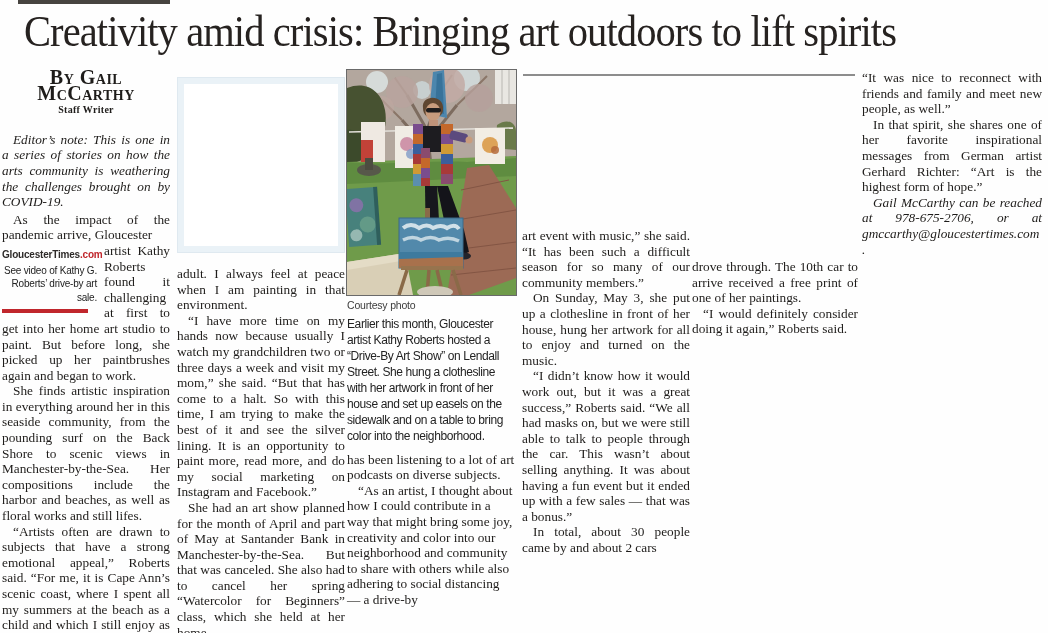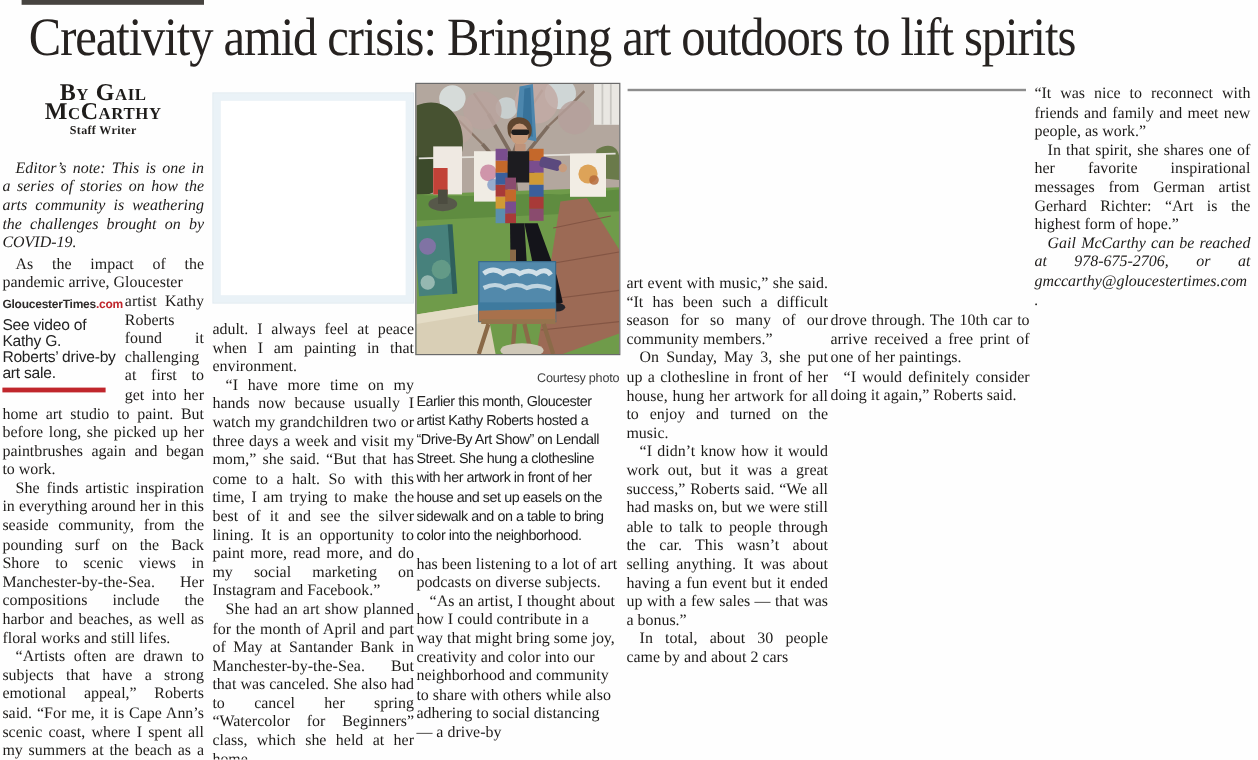--- a/index.html
+++ b/index.html
@@ -29,32 +29,32 @@
   .indent{text-indent:11px;}
 
   .byline-block{text-align:center;margin-bottom:14px;}
   .byline{font-variant:small-caps;font-size:20px;letter-spacing:0.5px;font-weight:700;}
   .byline-role{font-size:10px;font-weight:700;margin-top:1px;letter-spacing:0.3px;}
   .ed-note{font-style:italic;margin-bottom:2px !important;}
 
   .wrapblock::after{content:"";display:block;clear:both;}
   .promo{
     float:left;width:95px;margin:4px 7px 2px 0;
-    font-family:"Liberation Sans", sans-serif;text-align:left;
+    font-family:"Liberation Sans", sans-serif;text-align:right;
   }
   .promo-brand{font-size:10px;font-weight:700;letter-spacing:-0.2px;color:#2e2b29;}
   .promo-brand .red{color:#c0262c;}
-  .promo-text{font-size:13px;line-height:13.5px;letter-spacing:-0.2px;color:#222;margin-top:1px;}
+  .promo-text{font-size:10px;line-height:13.5px;letter-spacing:-0.2px;color:#222;margin-top:1px;}
   .promo-rule{width:86px;height:4px;background:#c0262c;margin-top:5px;}
 
   .photo{margin:0 0 0 0;width:169px;height:225px;outline:1px solid #6a6a6a;background:#b6ab9f;}
   .photo svg{display:block;}
   .credit{
     font-family:"Liberation Sans", sans-serif;font-size:10.5px;letter-spacing:-0.2px;
-    color:#3c3c3c;text-align:right;margin-top:13px;
+    color:#3c3c3c;margin-top:3px;
   }
   .caption{
     font-family:"Liberation Sans", sans-serif;font-weight:400;
     font-size:12px;line-height:16px;letter-spacing:-0.4px;color:#232323;
     margin:2px 0 8px 0 !important;text-align:left;
   }
   .placeholder-box{
     width:154px;height:162px;background:#fff;
     border:6px solid #eaf2f7;outline:1px solid #dfe9f0;
     margin:8px 0 14px 1px;
@@ -196,18 +196,18 @@
     <p class="indent">“I didn’t know how it would work out, but it was a great success,” Roberts said. “We all had masks on, but we were still able to talk to people through the car. This wasn’t about selling anything. It was about having a fun event but it ended up with a few sales — that was a bonus.”</p>
     <p class="indent">In total, about 30 people came by and about 2 cars</p>
   </div>
 
   <div class="col c5">
     <p>drove through. The 10th car to arrive received a free print of one of her paintings.</p>
     <p class="indent">“I would definitely consider doing it again,” Roberts said.</p>
   </div>
 
   <div class="col c6">
-    <p>“It was nice to reconnect with friends and family and meet new people, as work.”</p>
+    <p>“It was nice to reconnect with friends and family and meet new people, as well.”</p>
     <p class="indent">In that spirit, she shares one of her favorite inspirational messages from German artist Gerhard Richter: “Art is the highest form of hope.”</p>
     <p class="indent tagline">Gail McCarthy can be reached at 978-675-2706, or at gmccarthy@gloucestertimes.com.</p>
   </div>
 
 </div>
 
 </body></html>

